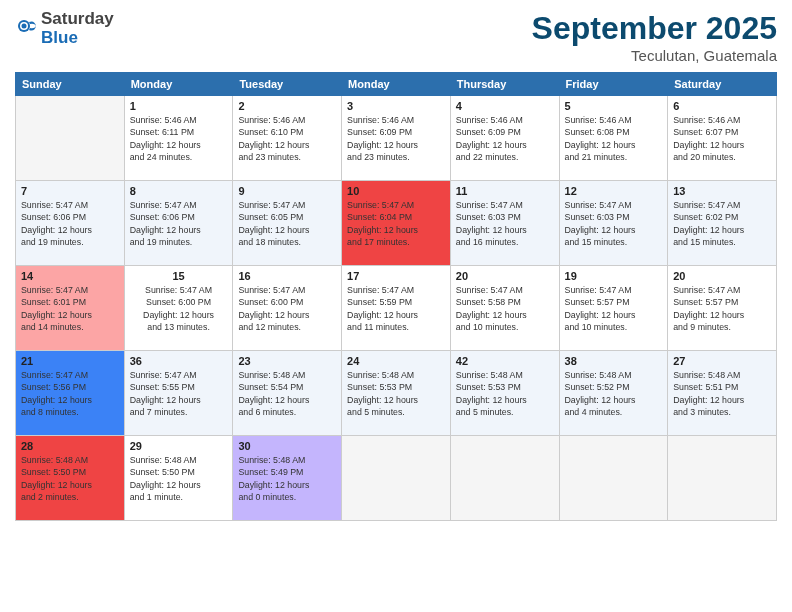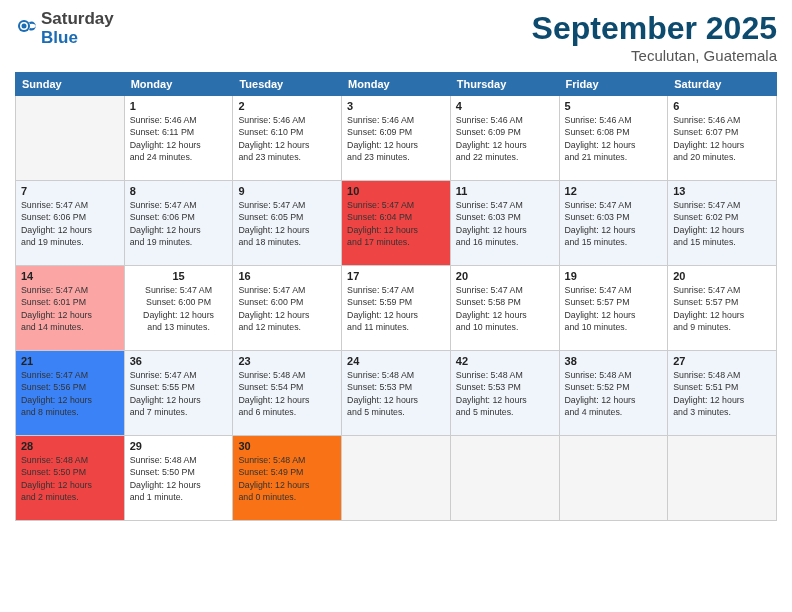--- a/index.html
+++ b/index.html
@@ -323,21 +323,21 @@
 Daylight: 12 hours
 and 2 minutes.</div>
           </td>
           <td style="background-color: rgb(255, 255, 255);">
             <div class="cell-day">29</div>
             <div class="cell-info" style="white-space: pre-line;">Sunrise: 5:48 AM
 Sunset: 5:50 PM
 Daylight: 12 hours
 and 1 minute.</div>
           </td>
-          <td style="background-color: #f97316;">
+          <td style="background-color: #c4b5fd;">
             <div class="cell-day">30</div>
             <div class="cell-info" style="white-space: pre-line;">Sunrise: 5:48 AM
 Sunset: 5:49 PM
 Daylight: 12 hours
 and 0 minutes.</div>
           </td>
           <td style="background-color: rgb(245, 245, 245);"></td>
           <td style="background-color: rgb(245, 245, 245);"></td>
           <td style="background-color: rgb(245, 245, 245);"></td>
           <td style="background-color: rgb(245, 245, 245);"></td>

